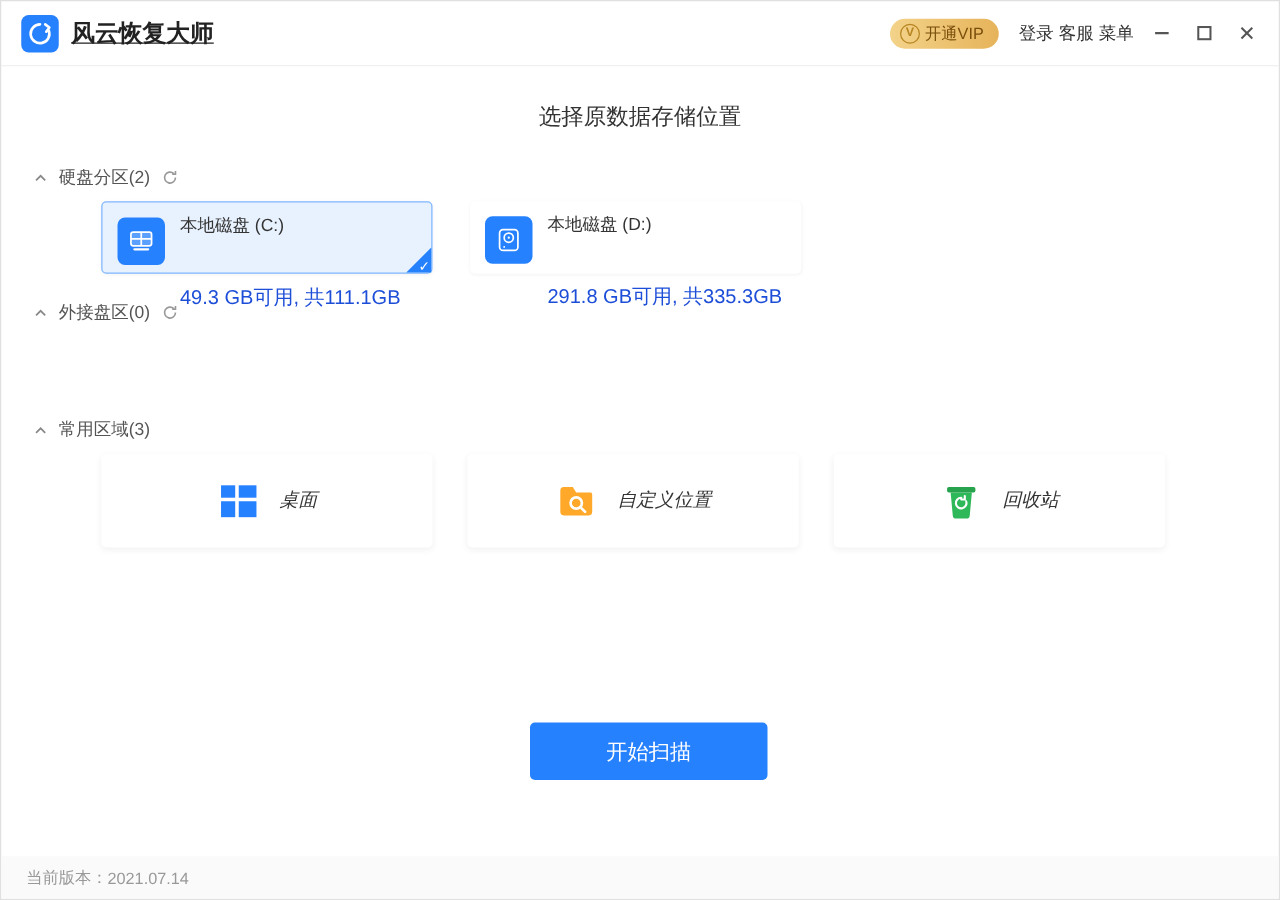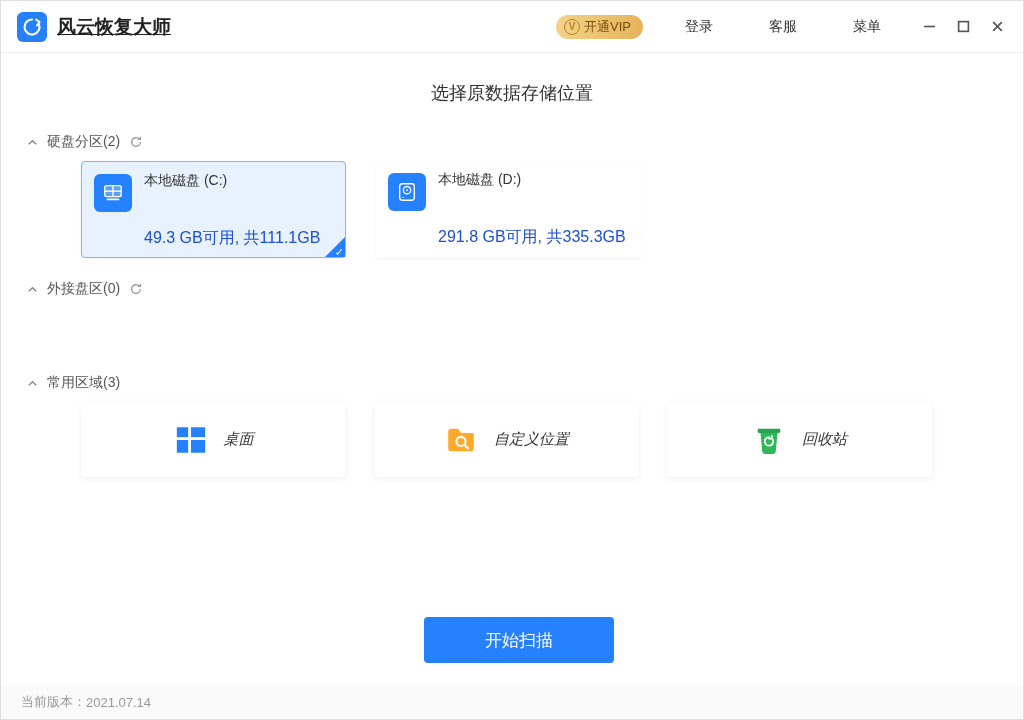--- a/index.html
+++ b/index.html
@@ -6,36 +6,36 @@
 body { width: 1024px; height: 720px; background: #fff; overflow: hidden; border: 1px solid #e0e0e0; position: relative; }
 
 
 .title-bar { height: 52px; display: flex; align-items: center; padding: 0 12px 0 16px; border-bottom: 1px solid #f0f0f0; }
 .logo { width: 30px; height: 30px; background: #2681ff; border-radius: 6px; display: flex; align-items: center; justify-content: center; margin-right: 10px; }
 .logo svg { width: 20px; height: 20px; }
 .app-title { font-size: 19px; font-weight: 700; color: #222; text-decoration: underline; }
 .spacer { flex: 1; }
 .vip-btn { background: linear-gradient(90deg,#f3d38a,#e6b35a); color: #7a4f0c; border-radius: 14px; padding: 3px 12px 3px 8px; font-size: 13px; display: flex; align-items: center; gap: 4px; cursor: pointer; margin-right: 14px; font-weight: 500; }
 .vip-btn .vicon { width: 16px; height: 16px; border-radius: 50%; border: 1.5px solid #b78522; display:flex;align-items:center;justify-content:center;font-size:10px;font-weight:700;color:#b78522;}
-.top-link { font-size: 14px; color: #333; margin: 0 28px; cursor: pointer; }
+.top-link { font-size: 14px; color: #333; margin: 0 2px; cursor: pointer; }
 .win-btn { width: 28px; height: 28px; display: flex; align-items: center; justify-content: center; cursor: pointer; color: #555; margin-left: 6px; }
 .win-btn svg { width: 13px; height: 13px; }
 
 
 .main { padding: 0 24px; height: calc(100% - 52px - 34px); overflow: hidden; }
 .page-title { text-align: center; font-size: 18px; color: #333; padding: 28px 0 22px; font-weight: 400; }
 
 .section-head { display: flex; align-items: center; gap: 8px; font-size: 14px; color: #555; margin: 6px 0 10px; }
 .chev { width: 14px; height: 14px; cursor: pointer; display:flex;align-items:center;justify-content:center;}
 .chev svg { width: 11px; height: 11px; stroke:#888; stroke-width:1.5; fill:none;}
 .refresh { width: 16px; height: 16px; cursor: pointer; display:flex;align-items:center;justify-content:center;}
 .refresh svg { width: 14px; height: 14px; stroke:#999; stroke-width:1.5; fill:none;}
 
 .cards-row { display: flex; gap: 30px; padding-left: 56px; margin-bottom: 22px; }
-.disk-card { width: 265px; height: 97px; background: #fff; border-radius: 4px; padding: 10px 12px 8px; display: flex; gap: 12px; cursor: pointer; box-shadow: 0 1px 3px rgba(0,0,0,0.05); position:relative; }
+.disk-card { width: 265px; height: 58px; background: #fff; border-radius: 4px; padding: 10px 12px 8px; display: flex; gap: 12px; cursor: pointer; box-shadow: 0 1px 3px rgba(0,0,0,0.05); position:relative; }
 .disk-card.selected { background: #e8f2ff; border: 1px solid #7fb6ff; }
 .disk-card.selected::after { content:""; position:absolute; right:0; bottom:0; width:0; height:0; border-left:20px solid transparent; border-bottom:20px solid #2681ff; }
 .disk-card.selected::before { content:"✓"; position:absolute; right:1px; bottom:-2px; color:#fff; font-size:11px; z-index:1;}
 .disk-icon { width: 38px; height: 38px; border-radius: 6px; display:flex; align-items:center; justify-content:center; margin-top: 2px; flex-shrink:0; }
 .disk-icon.blue { background: #2681ff; }
 .disk-icon.blue2 { background: #2681ff; }
 .disk-icon svg { width: 22px; height: 22px; }
 .disk-info { flex:1; display:flex; flex-direction:column; gap:2px; }
 .disk-name { font-size: 14px; color: #333; }
 .disk-usage { font-size: 16px; color: #1d4ed8; margin-top: 36px; }

